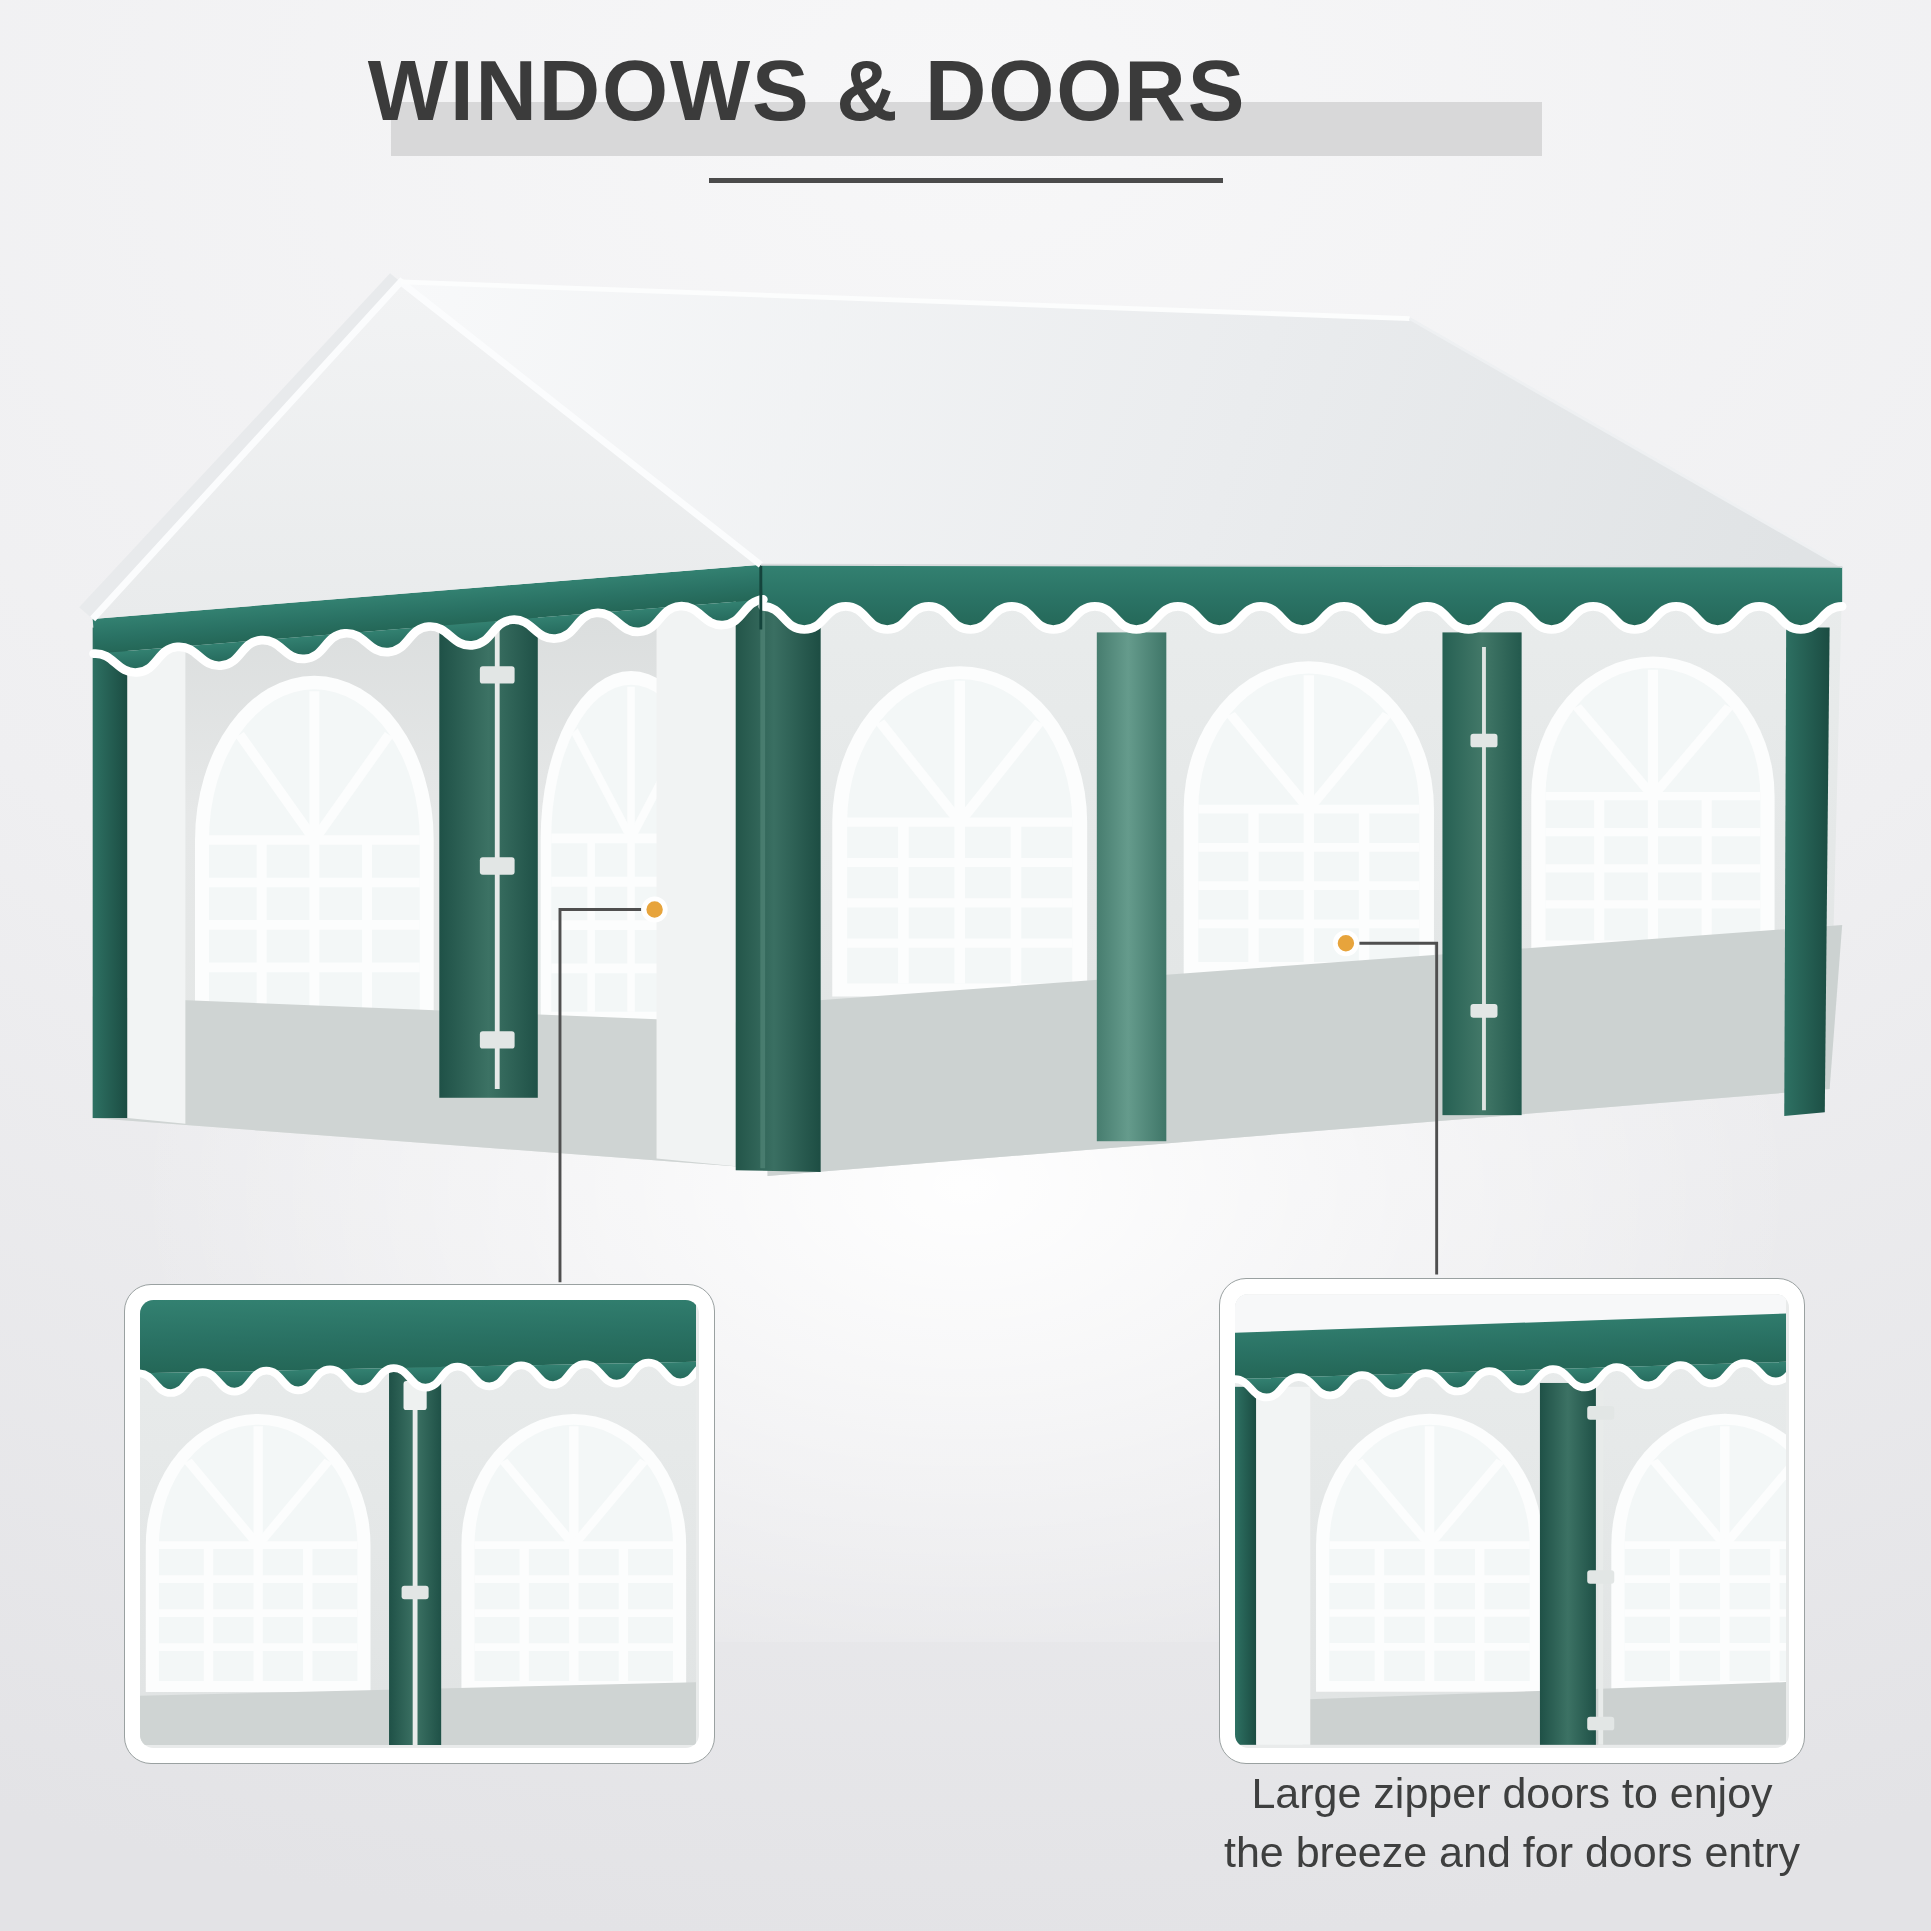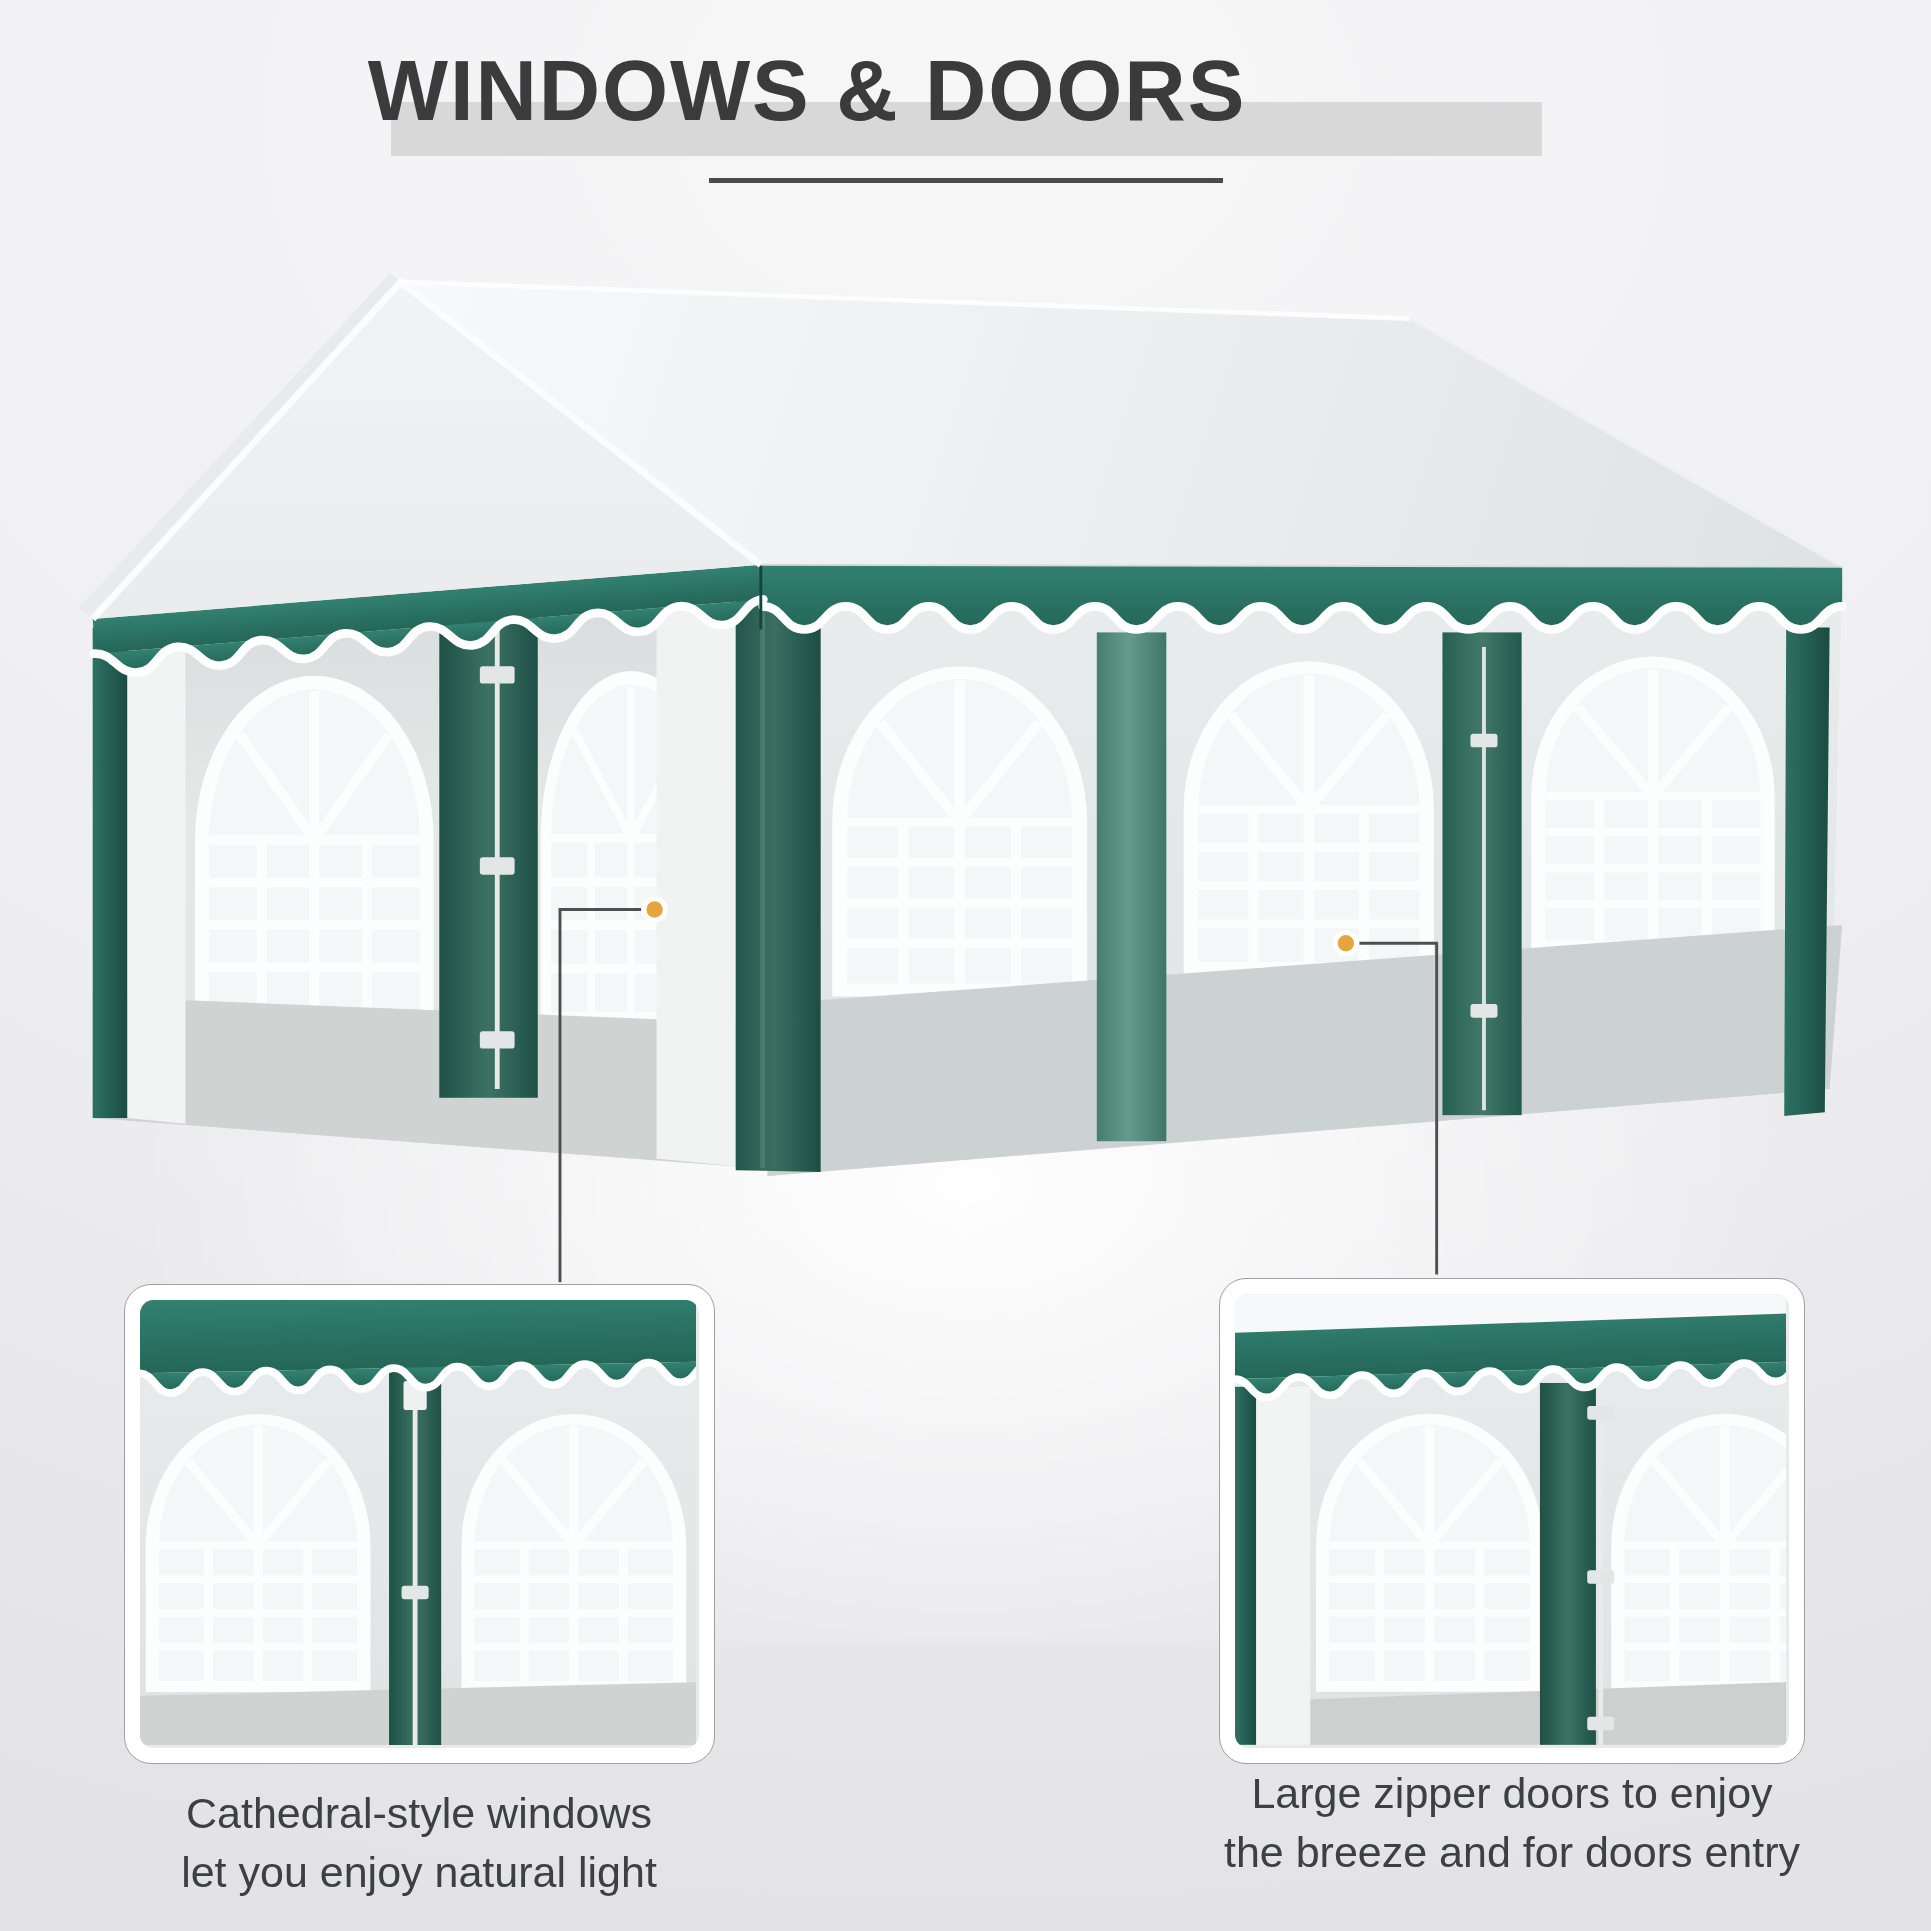--- a/index.html
+++ b/index.html
@@ -298,24 +298,20 @@
             c-16 0 -17 20 -33 20 c-16 0 -17 -20 -33 -20
             c-16 0 -17 20 -33 20 c-16 0 -17 -20 -33 -20
             c-16 0 -17 20 -33 20 c-16 0 -17 -20 -33 -20
             c-16 0 -17 20 -33 20 c-16 0 -17 -20 -33 -20"></path>
         </g>
         <polygon points="0,0 571,0 571,20 0,40" fill="#f7f8f9"></polygon>
       </svg>
     </div>
   </div>
 
-  <div class="caption" id="caption-left">
-    <div>Cathedral-style windows</div>
-    <div>let you enjoy natural light</div>
-  </div>
 
   <div class="caption" id="caption-right">
     <div>Large zipper doors to enjoy</div>
     <div>the breeze and for doors entry</div>
   </div>
 
 </div>
 
 
 </body></html>

